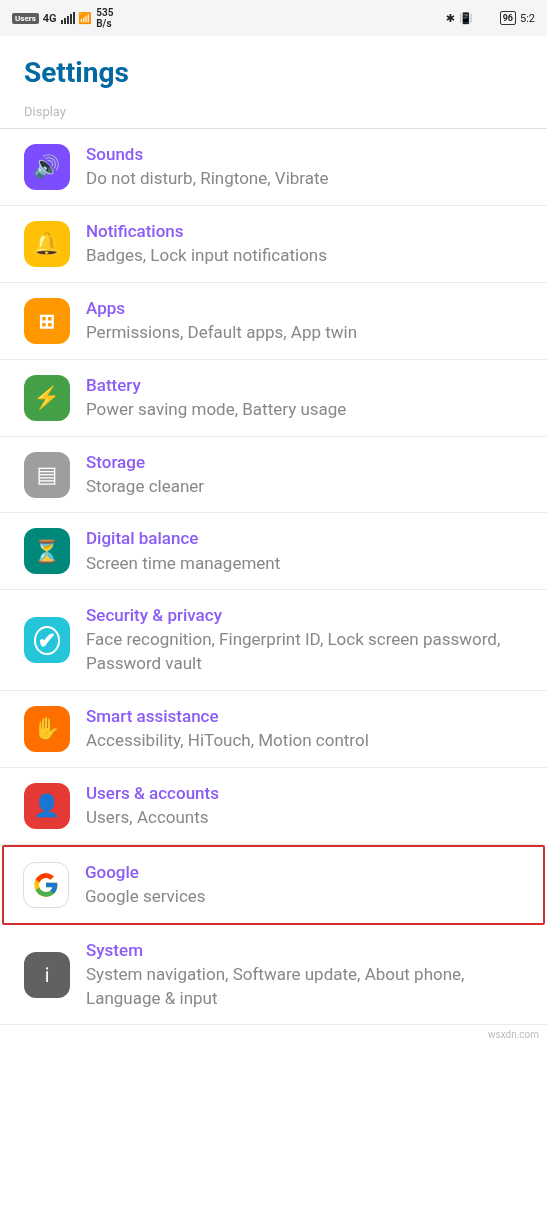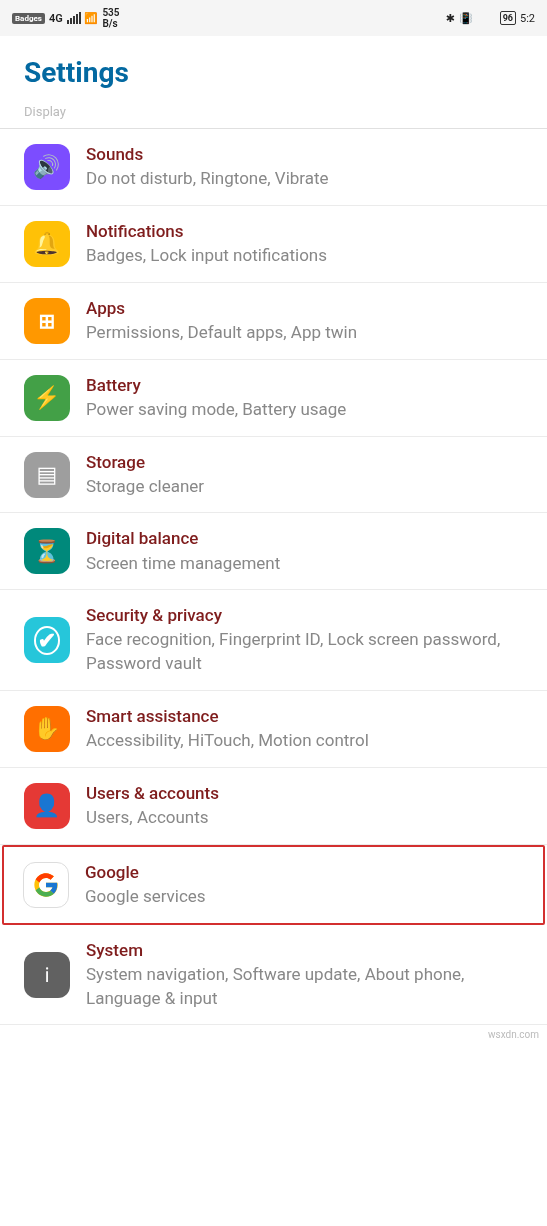--- a/index.html
+++ b/index.html
@@ -129,36 +129,36 @@
     .icon-red { background: #e53935; }
     .icon-google { background: #fff; border: 1px solid #ddd; }
     .icon-dark-gray { background: #616161; }
 
     .item-text {
       flex: 1;
     }
     .item-title {
       font-size: 17px;
       font-weight: 500;
-      color: #7f1d1d;
+      color: #8b5cf6;
       line-height: 1.3;
     }
     .item-subtitle {
       font-size: 17px;
       color: #888;
       line-height: 1.4;
       margin-top: 2px;
     }
   </style>
 </head>
 <body>
 
 <div class="status-bar">
   <div class="status-left">
-    <span class="wifi-badge">Badges</span>
+    <span class="wifi-badge">Users</span>
     <span>4G</span>
     <div class="signal-bars">
       <span style="height:4px"></span>
       <span style="height:6px"></span>
       <span style="height:8px"></span>
       <span style="height:10px"></span>
       <span style="height:12px"></span>
     </div>
     <span>📶</span>
     <span style="font-size:10px">535<br>B/s</span>

